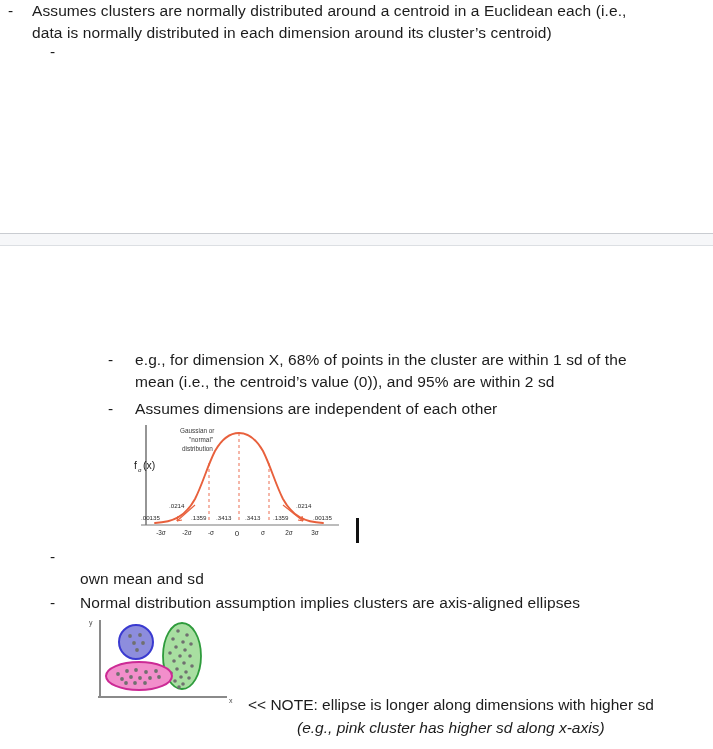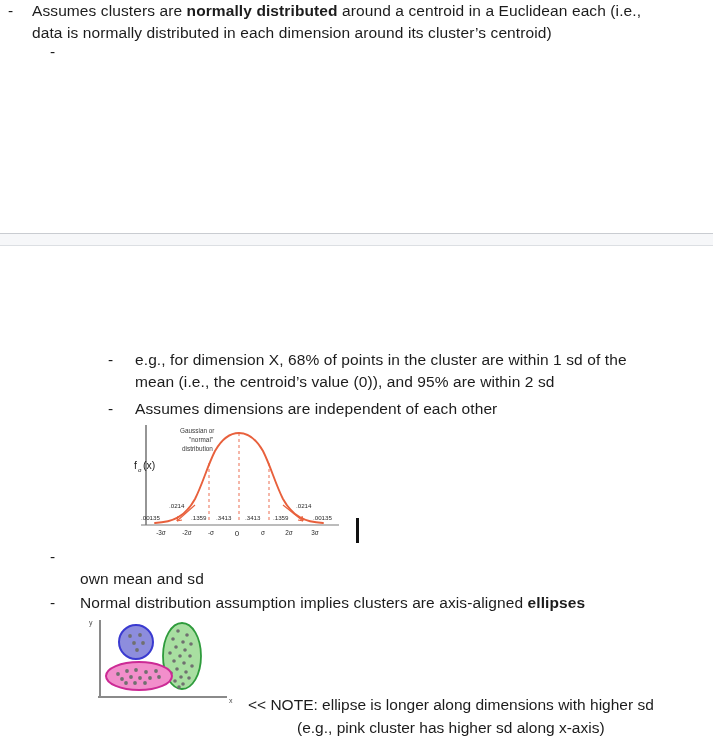--- a/index.html
+++ b/index.html
@@ -30,21 +30,21 @@
     line-height: 22px;
     color: #1c1c1c;
     font-family: "Liberation Sans", sans-serif;
   }
   .btext {
     font-size: 15.5px;
     line-height: 22px;
     color: #1c1c1c;
     letter-spacing: 0.1px;
   }
-  .btext b { font-weight: bold; }
+  .btext b { font-weight: normal; }
 
   
   .lvl1 { left: 8px; }
   .lvl1 .dash { width: 24px; }
   
   .lvl2 { left: 50px; }
   .lvl2 .dash { width: 30px; }
   
   .lvl2b { left: 108px; }
   .lvl2b .dash { width: 27px; }
@@ -285,15 +285,15 @@
             <circle cx="77" cy="63" r="1.9"></circle>
           <circle cx="44" cy="69" r="1.9"></circle>
             <circle cx="53" cy="69" r="1.9"></circle>
           <circle cx="63" cy="69" r="1.9"></circle>
         </g>
       </g>
     </svg>
   </div>
 
   <div class="note-line" style="left:248px; top:694px;">&lt;&lt; NOTE: ellipse is longer along dimensions with higher sd</div>
-  <div class="note-line" style="left:297px; top:717px;">(e.g., pink cluster has higher sd along x-axis)</div>
+  <div class="note-line" style="left:297px; top:717px;font-style:italic;">(e.g., pink cluster has higher sd along x-axis)</div>
 
 </div>
 
 </body></html>

